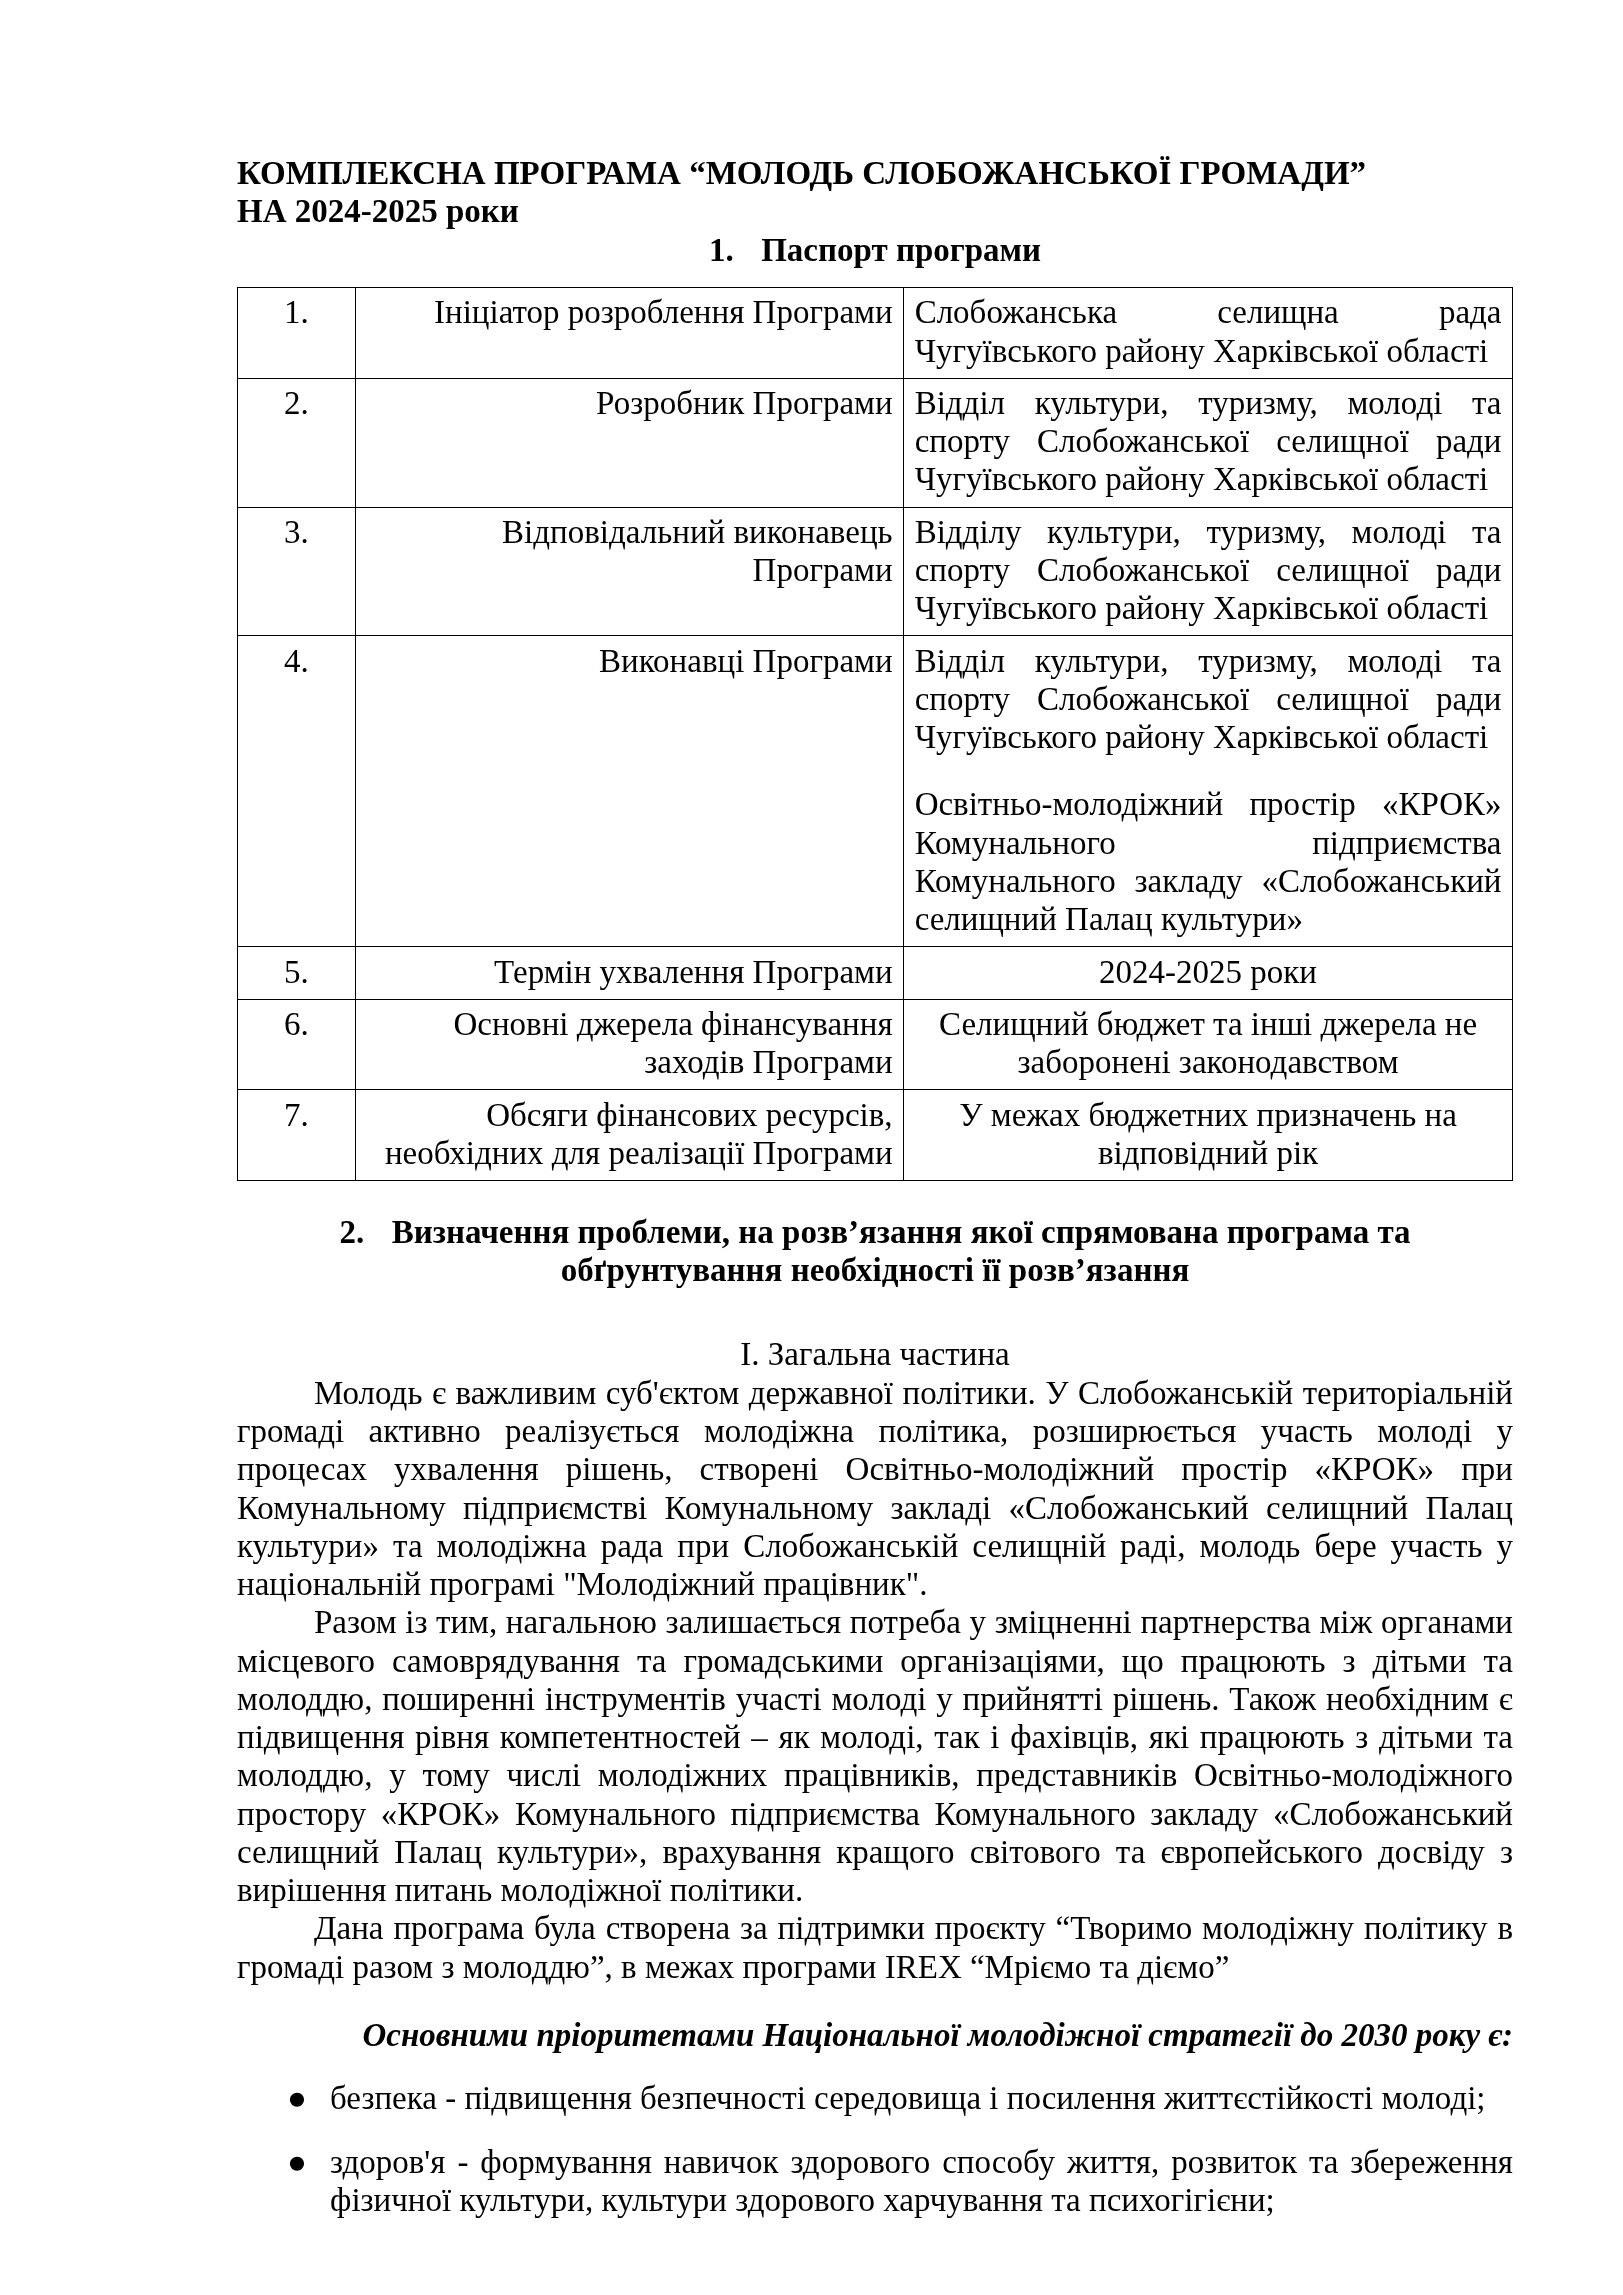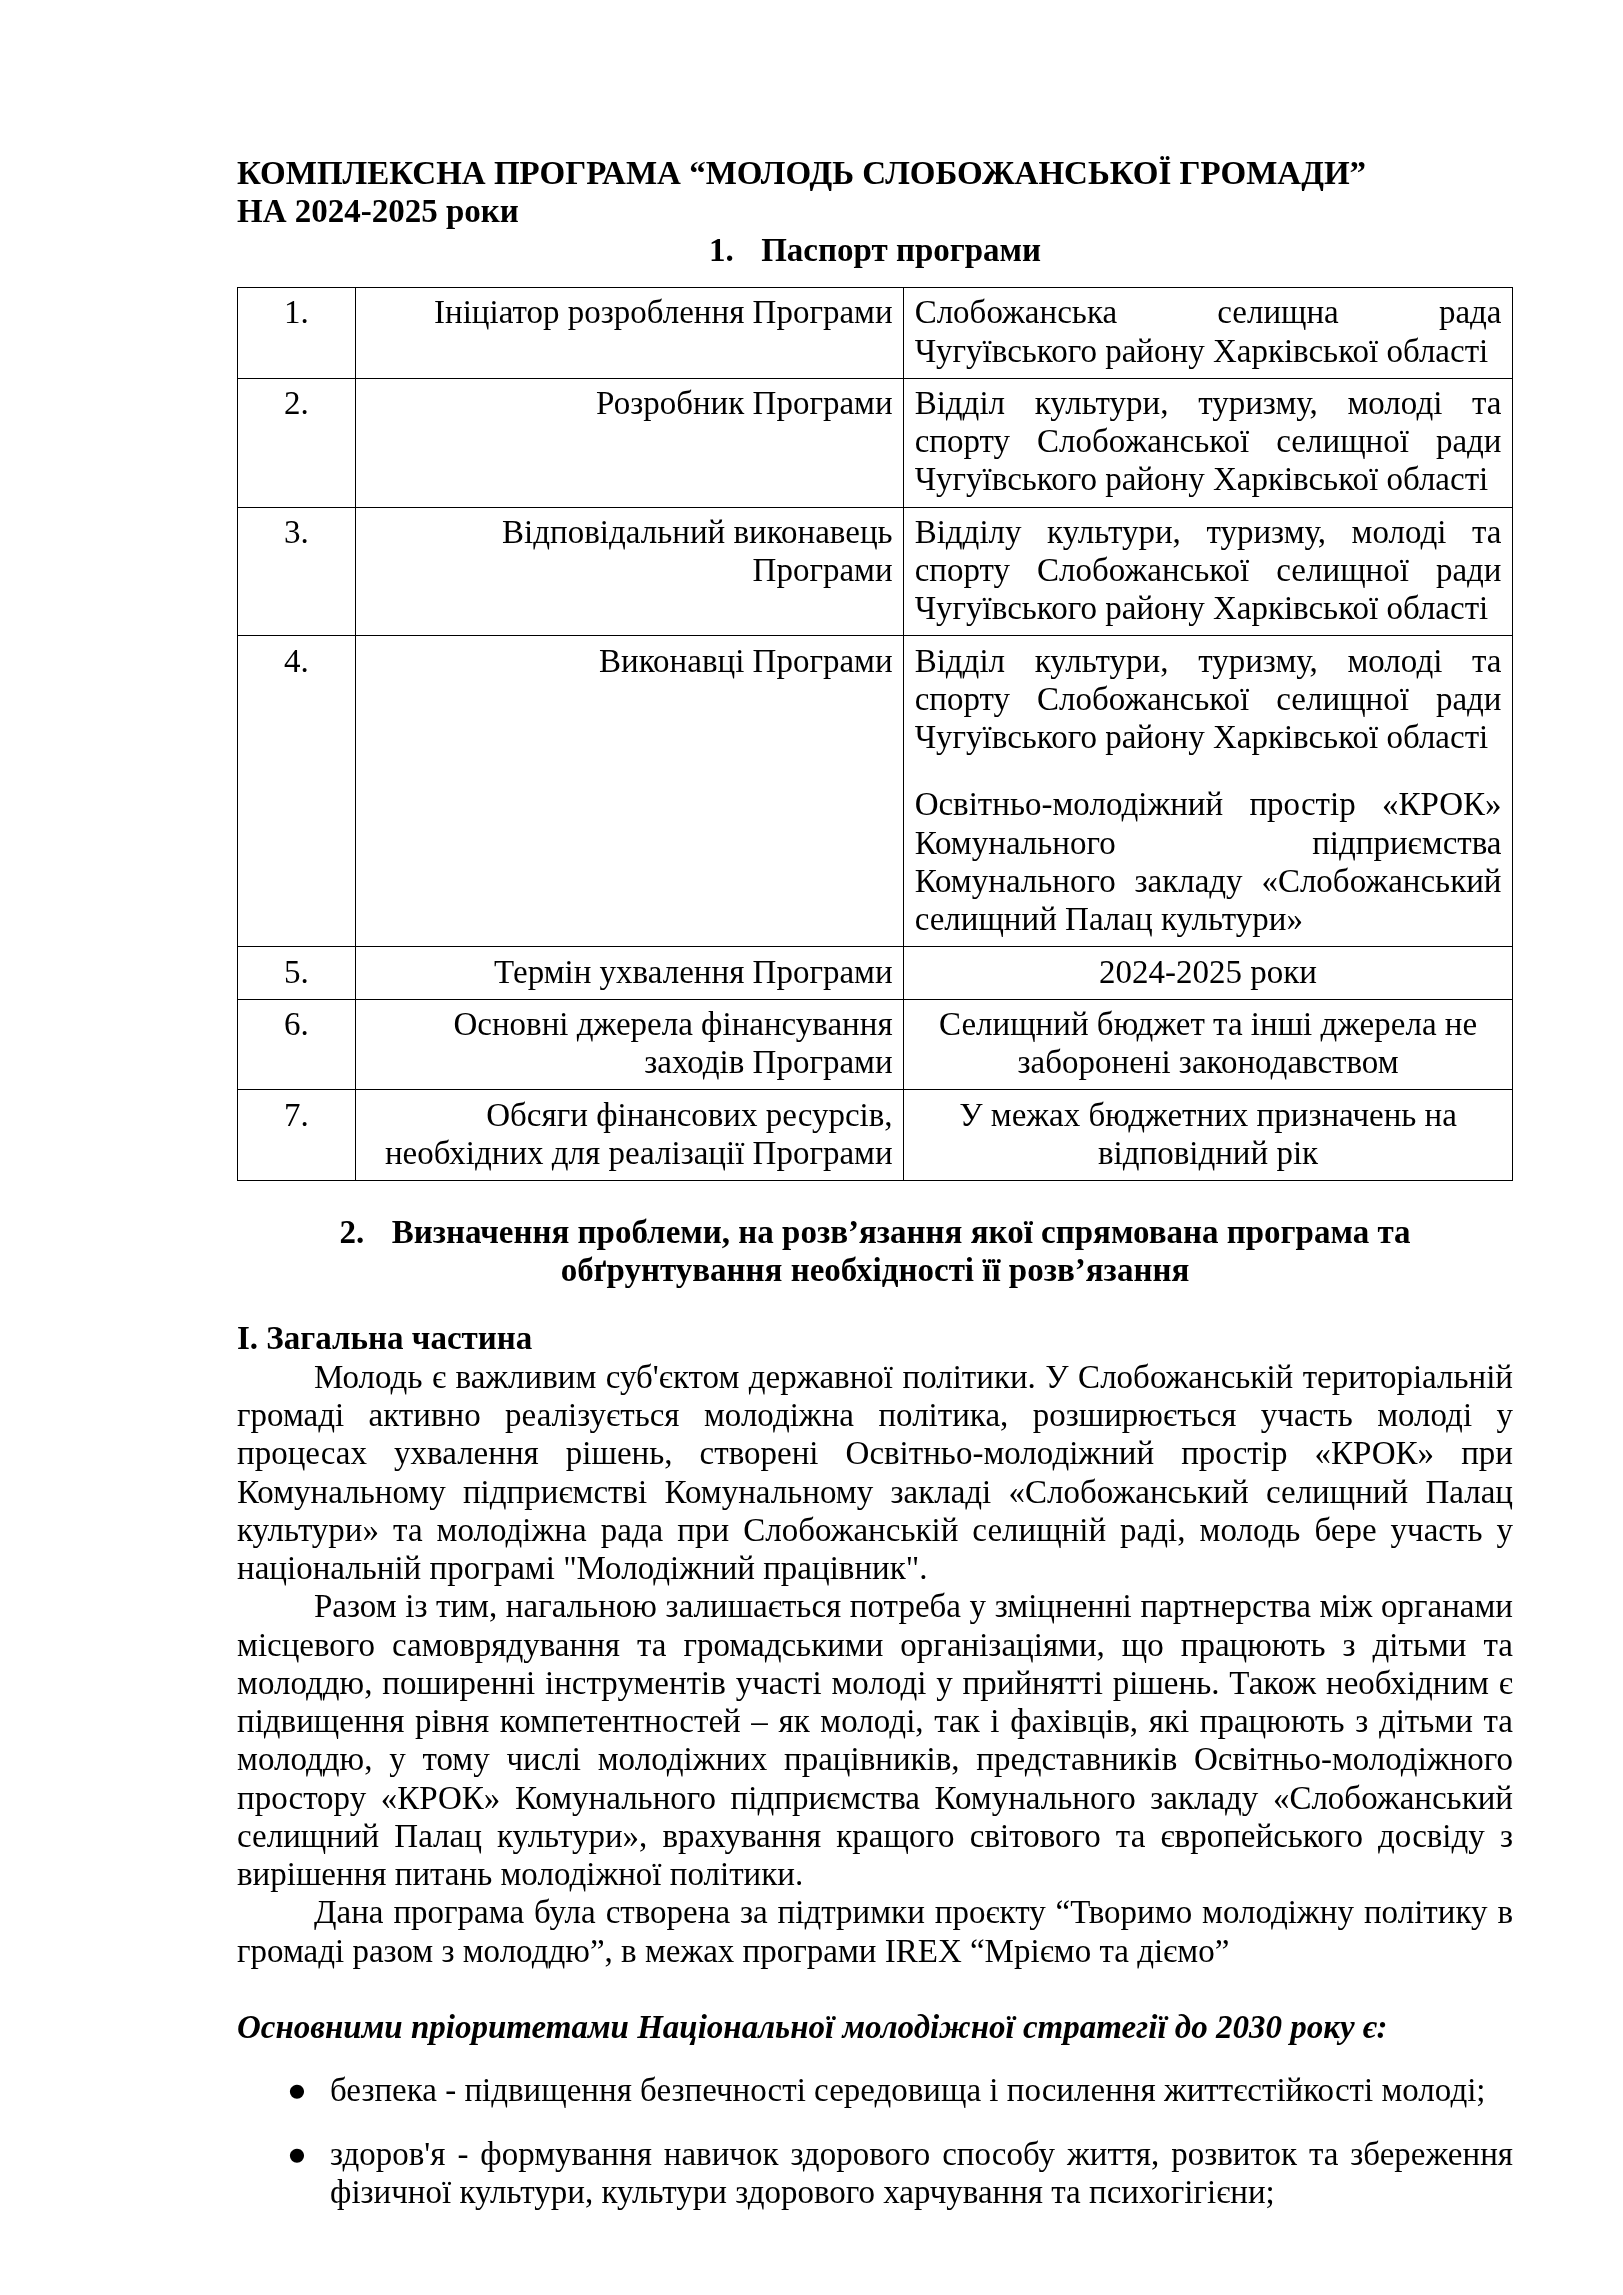--- a/index.html
+++ b/index.html
@@ -58,33 +58,34 @@
   td.cell-value.center {
     text-align: center;
   }
   .value-para2 {
     margin-top: 29px;
   }
   .section-heading {
     margin-top: 32px;
   }
   .sub-heading {
-    font-weight: bold;
-    margin-top: 30px;
+    text-align: center;
+    font-weight: normal;
+    margin-top: 46px;
   }
   p.body-par {
     margin: 0;
     text-align: justify;
     text-indent: 77px;
   }
   .strategy-heading {
-    text-align: left;
+    text-align: right;
     font-weight: bold;
     font-style: italic;
-    margin-top: 38px;
+    margin-top: 30px;
   }
   ul.bullets {
     list-style: none;
     margin: 13px 0 0 0;
     padding: 0;
   }
   ul.bullets li {
     position: relative;
     padding-left: 93px;
     margin-top: 25px;

